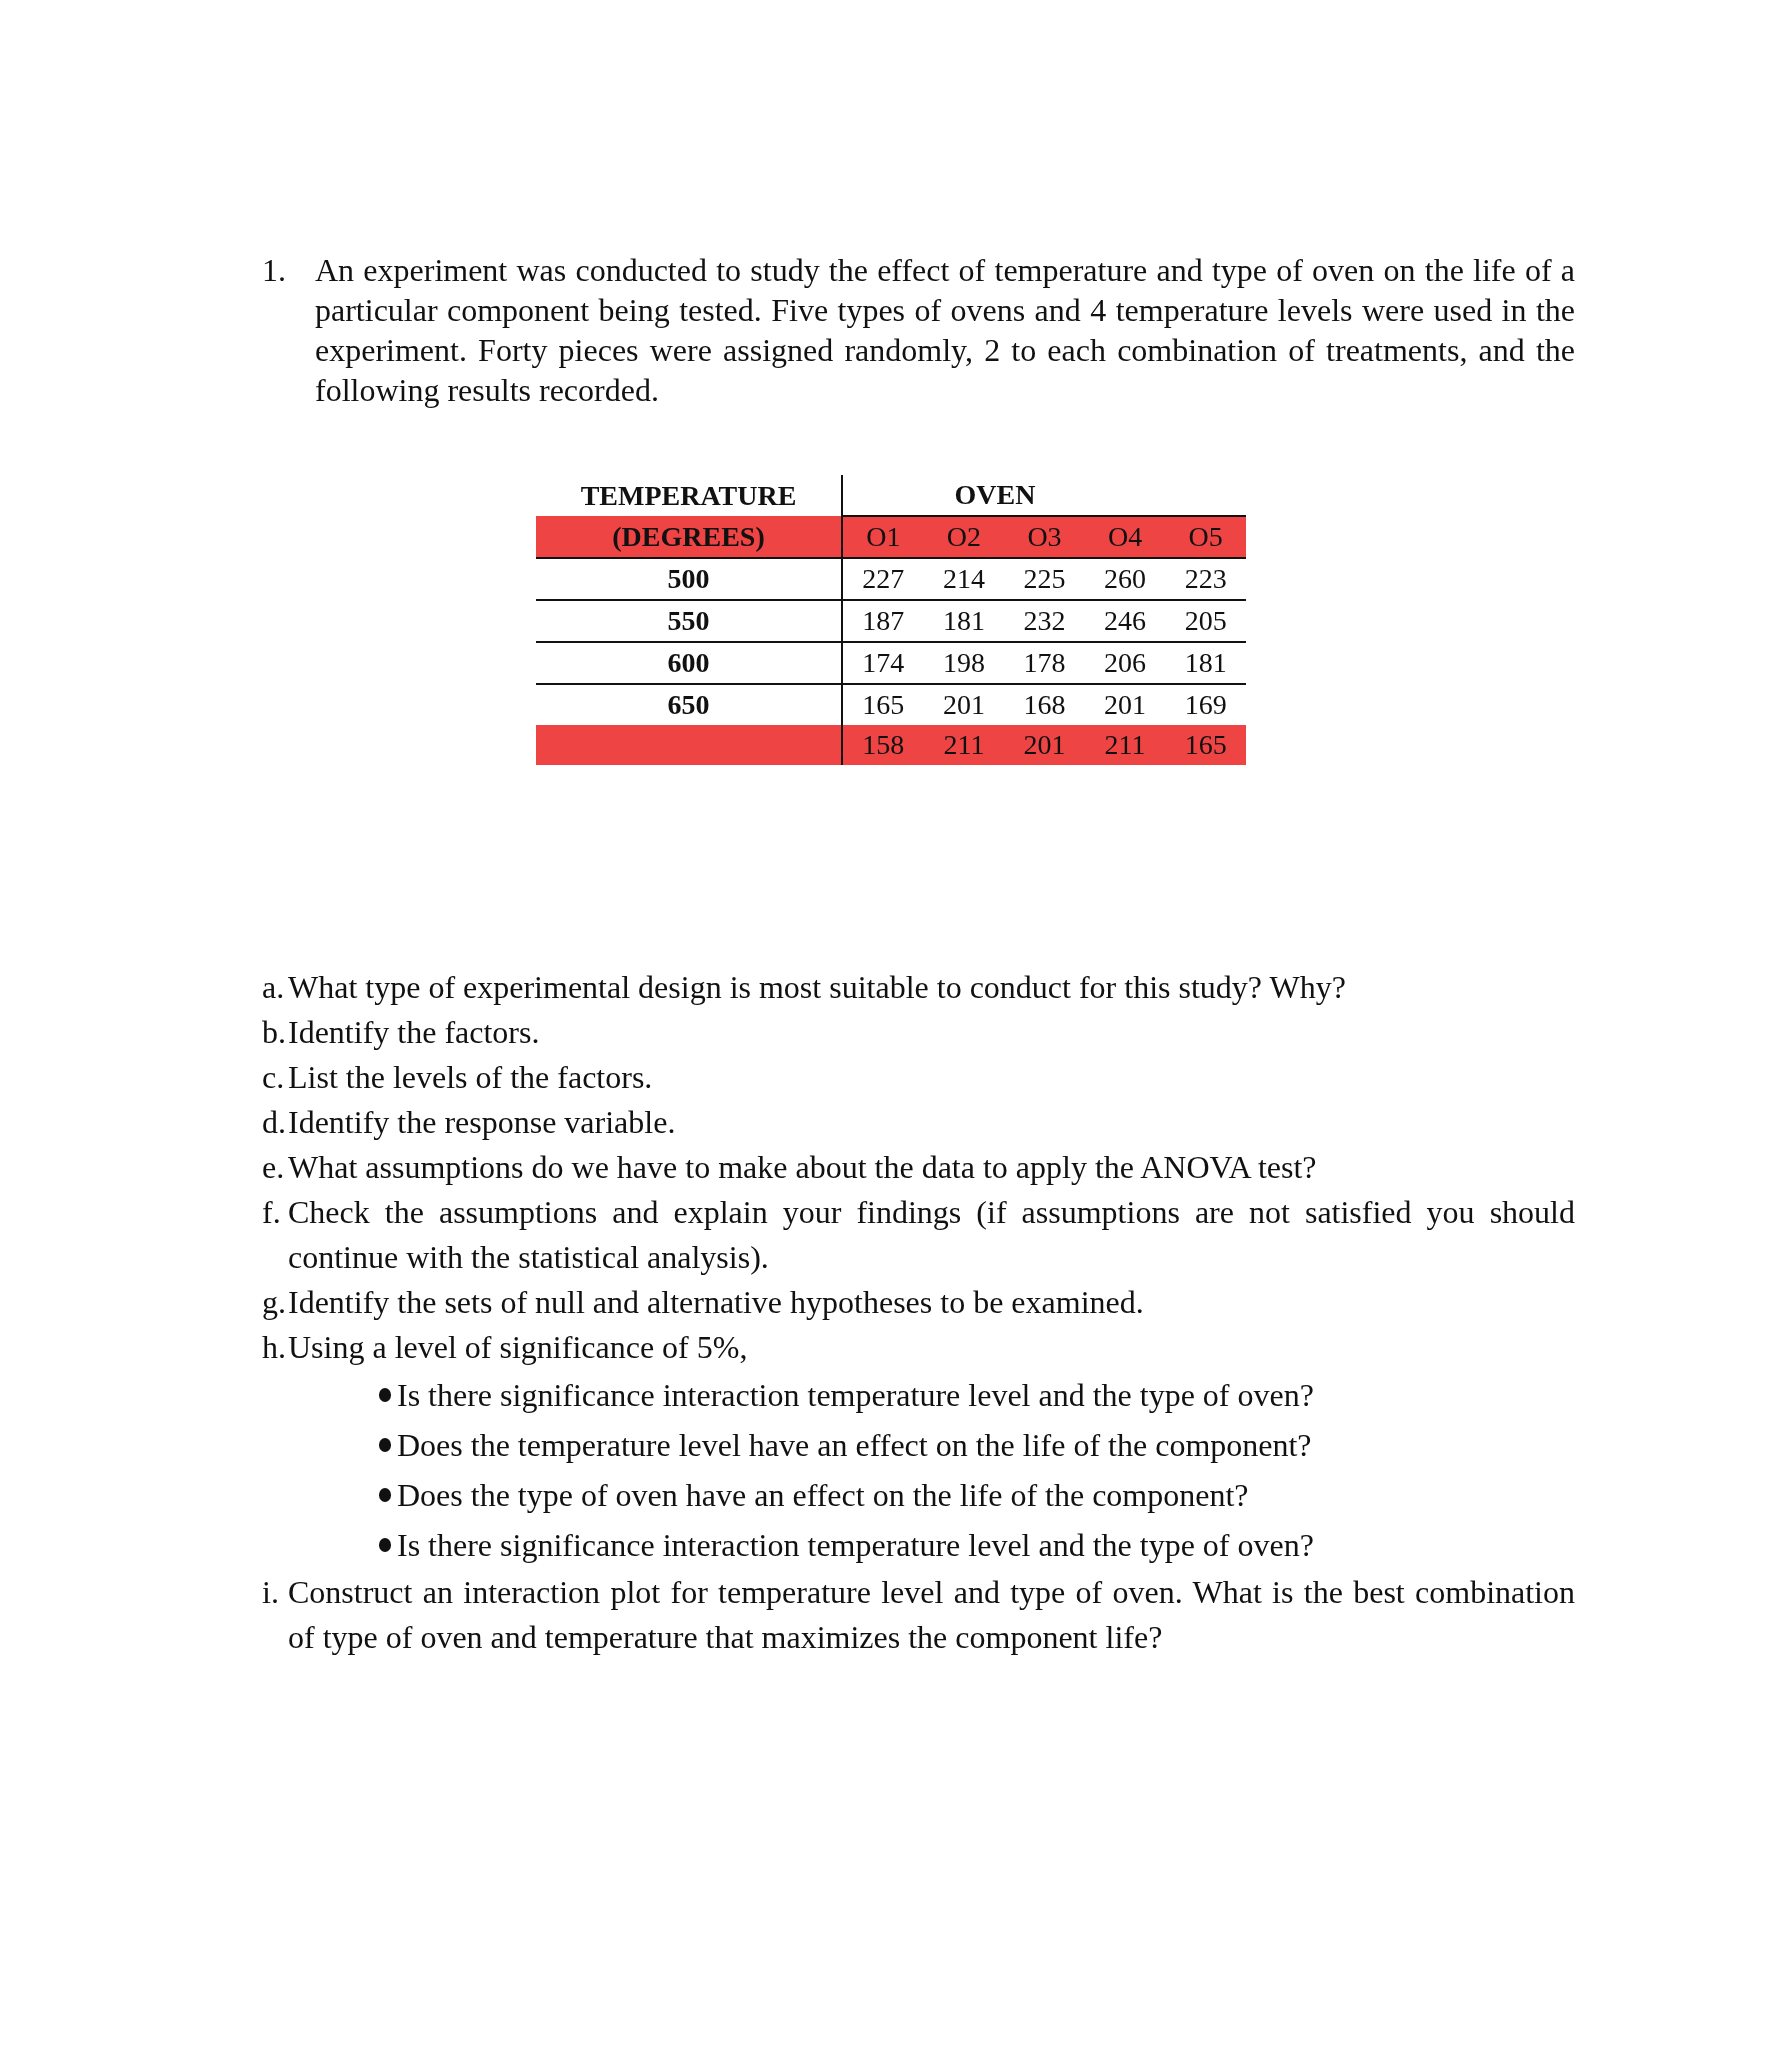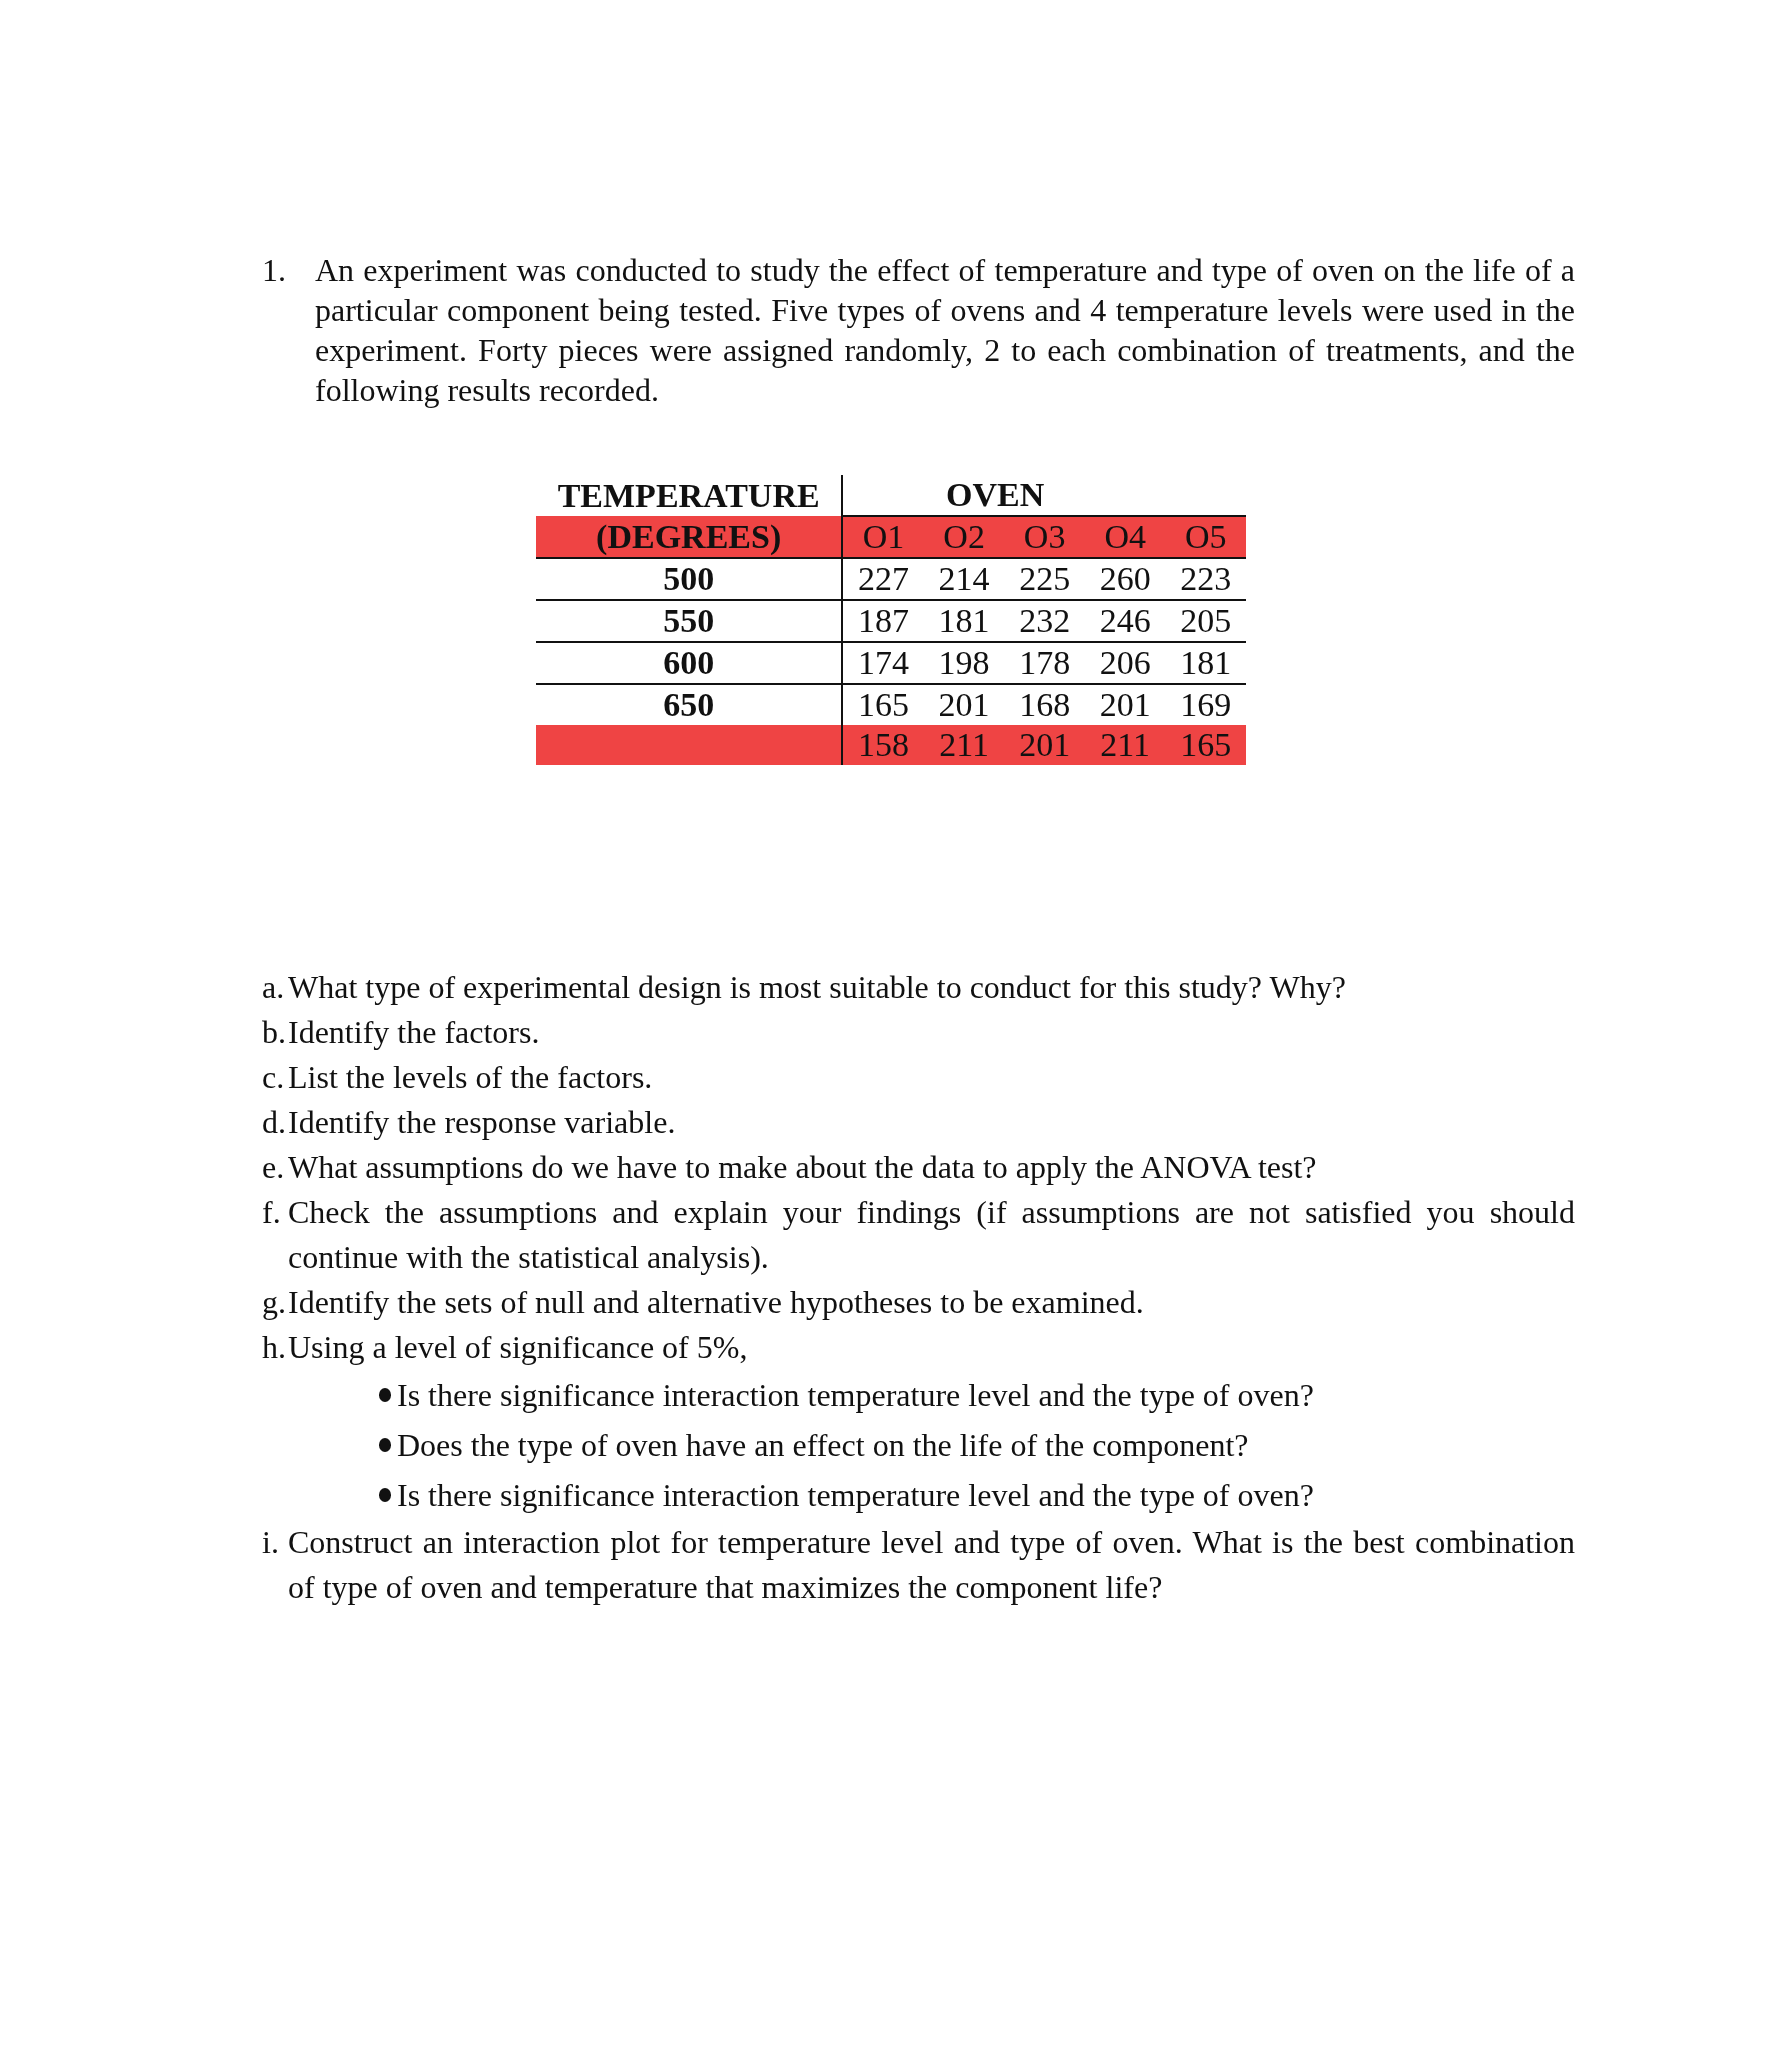--- a/index.html
+++ b/index.html
@@ -4,21 +4,21 @@
 <style>
   html, body { margin:0; padding:0; background:#ffffff; }
   body { width:1784px; height:2309px; position:relative; overflow:hidden;
          font-family:"Liberation Serif", "DejaVu Serif", serif; color:#111111; }
   .page { position:absolute; left:0; top:0; width:1784px; height:2309px; background:#fff; }
 
   .problem { position:absolute; left:262px; top:250px; width:1313px; font-size:32px; line-height:40px; }
   .problem .num { position:absolute; left:0; top:0; }
   .problem .body { margin-left:53px; text-align:justify; text-align-last:left; }
 
-  .tbl { position:absolute; left:536px; top:475px; width:710px; border-collapse:collapse; font-size:34px; }
+  .tbl { position:absolute; left:536px; top:475px; width:710px; border-collapse:collapse; font-size:28px; }
   .tbl td { height:40px; padding:0; line-height:40px; text-align:center; }
   .tbl .tcol { width:306px; font-weight:bold; }
   .tbl .ocell { width:81px;text-align:center; }
   .tbl .div { border-left:2.1px solid #111; }
   .tbl .shade td { background:#ef4444; }
   .tbl .hdr-oven { font-weight:bold; text-align:center; padding-right:99px; }
   .tbl .bt td { border-top:2.5px solid #111; }
   .tbl .bt-r { border-top:2.5px solid #111; }
 
   .qs { position:absolute; left:262px; top:965px; width:1313px; font-size:32px; line-height:45px; }
@@ -132,20 +132,24 @@
     <div class="q">
       <span class="lbl">h.</span>
       <span class="txt">Using a level of significance of 5%,</span>
     </div>
     <div class="sub">
       <span class="bullet"></span>
       <span class="stxt">Is there significance interaction temperature level and the type of oven?</span>
     </div>
     <div class="sub">
       <span class="bullet"></span>
+      <span class="stxt">Does the temperature level have an effect on the life of the component?</span>
+    </div>
+    <div class="sub">
+      <span class="bullet"></span>
       <span class="stxt">Does the type of oven have an effect on the life of the component?</span>
     </div>
     <div class="sub">
       <span class="bullet"></span>
       <span class="stxt">Is there significance interaction temperature level and the type of oven?</span>
     </div>
     <div class="q">
       <span class="lbl">i.</span>
       <span class="txt">Construct an interaction plot for temperature level and type of oven. What is the best combination of type of oven and temperature that maximizes the component life?</span>
     </div>

